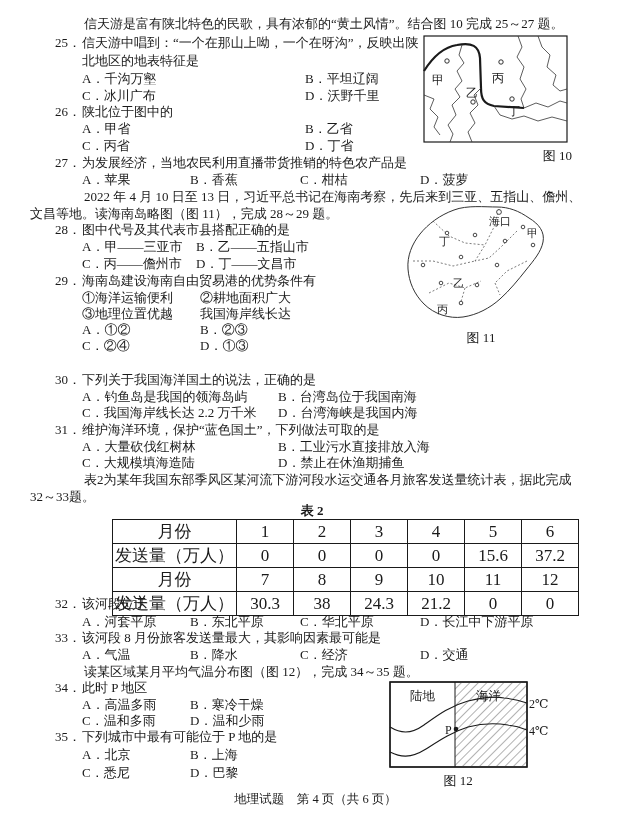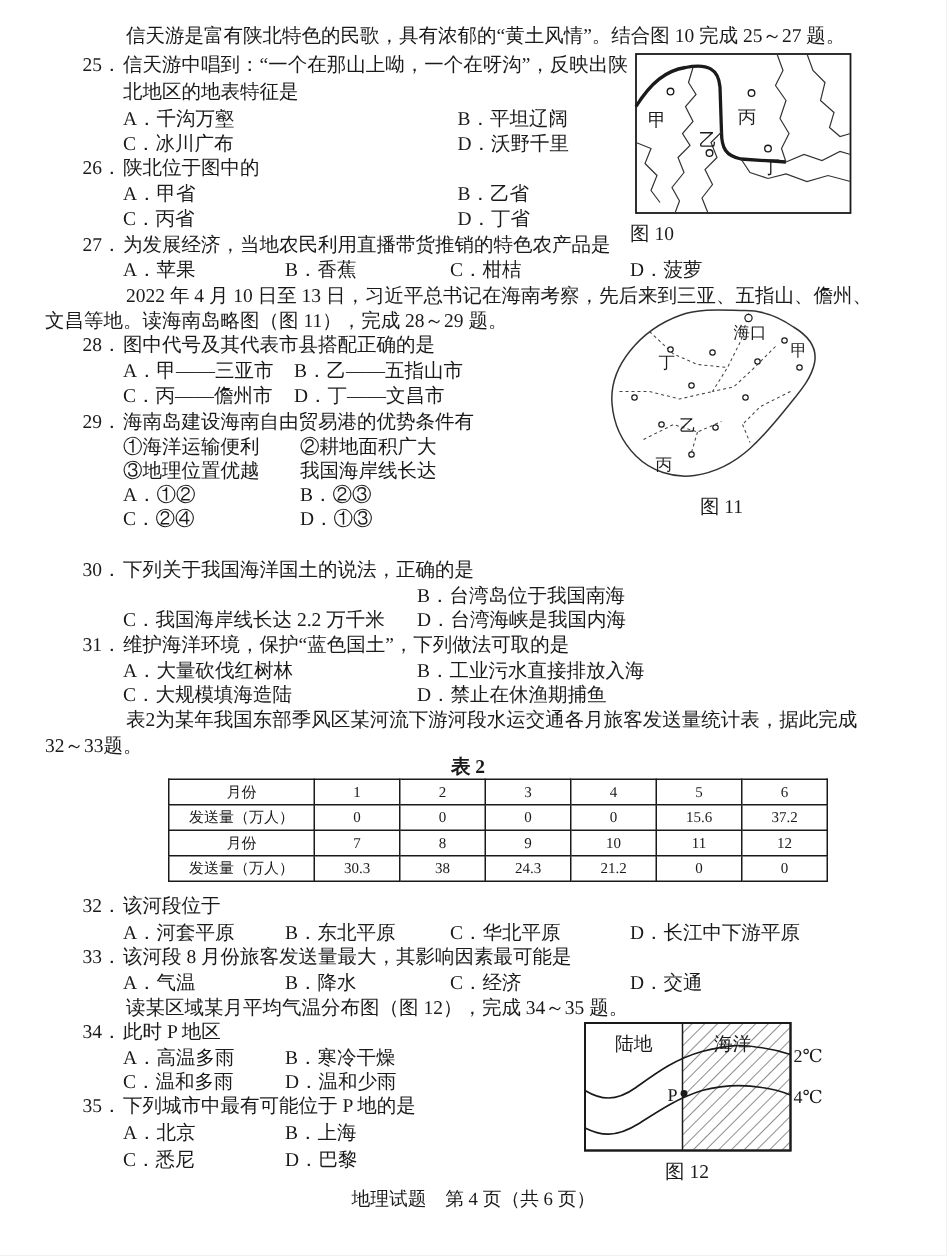--- a/index.html
+++ b/index.html
@@ -9,21 +9,21 @@
     font-family:"Liberation Serif","DejaVu Serif",serif;
     font-size:13px;
   }
   .t{position:absolute;white-space:nowrap;line-height:16px;}
   .ctr{text-align:center;font-weight:bold;}
   .fig{position:absolute;background:#ffffff;}
   .fig svg{display:block;}
   .figcap{position:absolute;white-space:nowrap;font-size:13px;}
   table.t2{
     position:absolute;left:112px;top:519px;border-collapse:collapse;
-    table-layout:fixed;font-size:10px;
+    table-layout:fixed;font-size:17px;
   }
   table.t2 td{
     border:1px solid #1a1a1a;height:16px;padding:0 2px;
     text-align:center;white-space:nowrap;overflow:hidden;
   }
   table.t2 td.hd{width:92px;}
   table.t2 td.c{width:52px;}
   .footer{position:absolute;left:0;top:791px;width:631px;text-align:center;font-size:12.5px;}
 </style>
 </head>
@@ -72,20 +72,21 @@
   <div class="t" style="top:306px;left:82px">③地理位置优越</div>
   <div class="t" style="top:306px;left:200px">我国海岸线长达</div>
   <div class="t" style="top:322px;left:82px">A．①②</div>
   <div class="t" style="top:322px;left:200px">B．②③</div>
   <div class="t" style="top:338px;left:82px">C．②④</div>
   <div class="t" style="top:338px;left:200px">D．①③</div>
 
 
   <div class="t" style="top:372px;left:55px">30．</div>
   <div class="t" style="top:372px;left:82px">下列关于我国海洋国土的说法，正确的是</div>
+  <div class="t" style="top:389px;left:82px">A．钓鱼岛是我国的领海岛屿</div>
   <div class="t" style="top:389px;left:278px">B．台湾岛位于我国南海</div>
   <div class="t" style="top:405px;left:82px">C．我国海岸线长达 2.2 万千米</div>
   <div class="t" style="top:405px;left:278px">D．台湾海峡是我国内海</div>
 
   <div class="t" style="top:422px;left:55px">31．</div>
   <div class="t" style="top:422px;left:82px">维护海洋环境，保护“蓝色国土”，下列做法可取的是</div>
   <div class="t" style="top:439px;left:82px">A．大量砍伐红树林</div>
   <div class="t" style="top:439px;left:278px">B．工业污水直接排放入海</div>
   <div class="t" style="top:455px;left:82px">C．大规模填海造陆</div>
   <div class="t" style="top:455px;left:278px">D．禁止在休渔期捕鱼</div>
@@ -185,21 +186,21 @@
       <circle cx="27" cy="28" r="2.2" fill="#fff" stroke="#1a1a1a" stroke-width="0.9"></circle>
       <circle cx="81" cy="29" r="2.2" fill="#fff" stroke="#1a1a1a" stroke-width="0.9"></circle>
       <circle cx="53" cy="69" r="2.2" fill="#fff" stroke="#1a1a1a" stroke-width="0.9"></circle>
       <circle cx="92" cy="66" r="2.2" fill="#fff" stroke="#1a1a1a" stroke-width="0.9"></circle>
 
       <text x="12" y="51" font-size="12" fill="#1a1a1a">甲</text>
       <text x="46" y="64" font-size="12" fill="#1a1a1a">乙</text>
       <text x="72" y="49" font-size="12" fill="#1a1a1a">丙</text>
       <text x="88" y="82" font-size="12" fill="#1a1a1a">丁</text>
     </svg>
-    <div class="figcap" style="left:0;top:114px;width:152px;text-align:left">图 10</div>
+    <div class="figcap" style="left:0;top:114px;width:152px;text-align:right">图 10</div>
   </div>
 
   <div class="fig" style="left:405px;top:203px;width:152px;height:144px">
     <svg width="152" height="125" viewBox="0 0 152 125">
 
       <path d="M92,4 C104,4 114,8 124,15 C134,21 140,29 138,39 C136,49 129,57 121,67
                C113,77 105,87 95,96 C85,105 72,112 58,114 C44,116 29,111 19,101
                C9,91 4,79 3,66 C2,53 7,41 15,31 C23,21 35,12 49,7 C62,2 80,4 92,4 Z" fill="#ffffff" stroke="#333" stroke-width="1"></path>
 
       <g fill="none" stroke="#444" stroke-width="0.7" stroke-dasharray="2,2">

